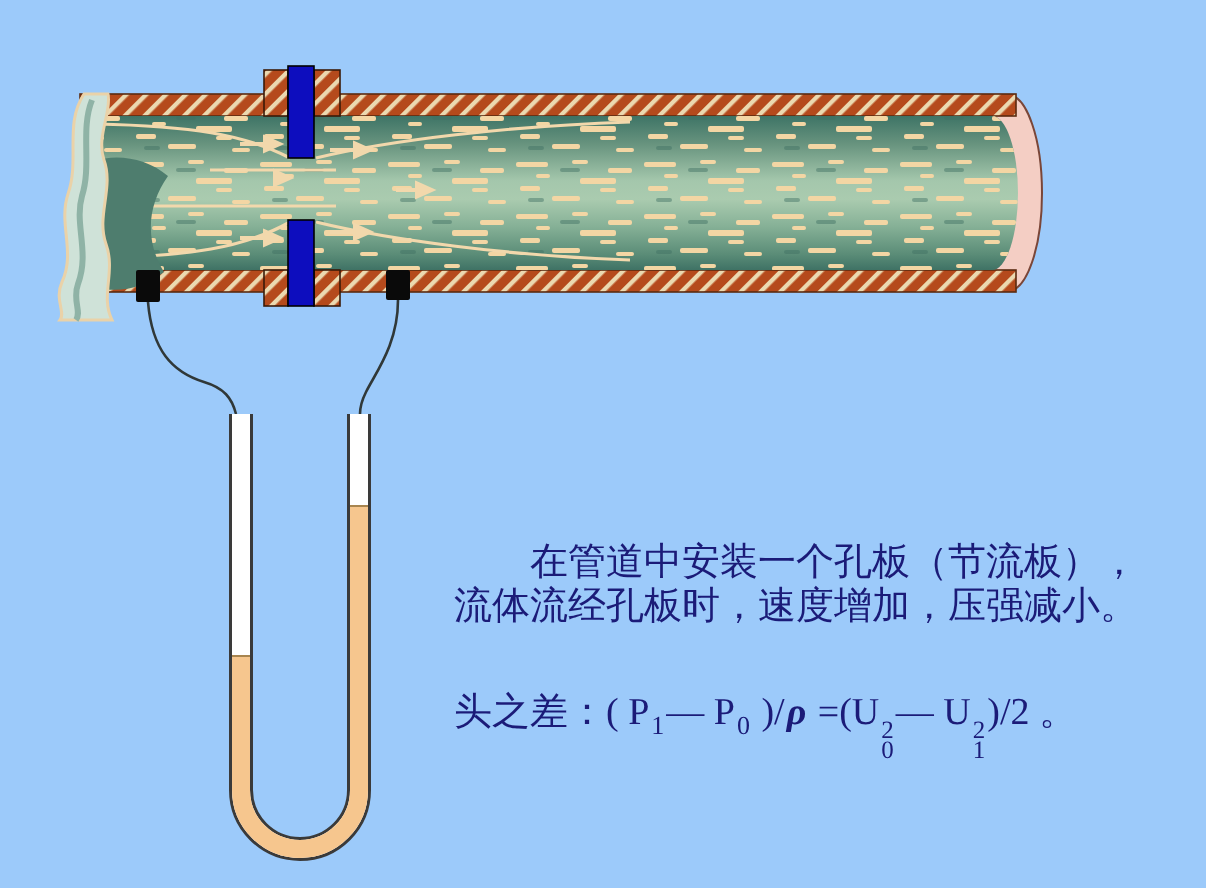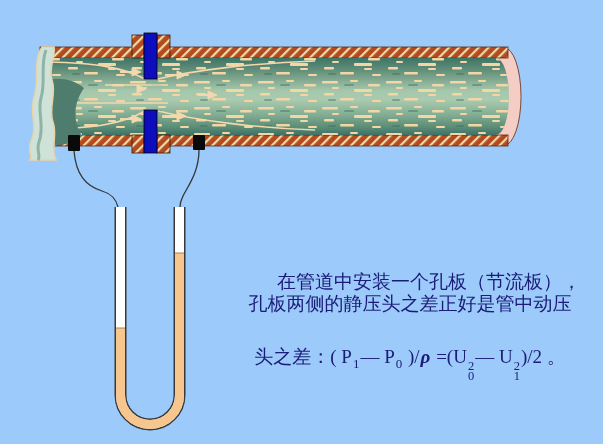--- a/index.html
+++ b/index.html
@@ -1,20 +1,20 @@
 <!DOCTYPE html>
 <html><head>
 <meta charset="utf-8">
 <style>
   html,body{margin:0;padding:0;}
   body{
     width:603px;height:444px;overflow:hidden;
     font-family:"Liberation Serif","DejaVu Serif",serif;
   }
-  .stage{position:relative;width:603px;height:444px;text-align:center;}
+  .stage{position:relative;width:603px;height:444px;}
   .stage svg{position:absolute;left:0;top:0;}
   .caption{
     position:absolute;left:227px;top:271px;width:366px;
     font-size:19px;line-height:22px;letter-spacing:0px;
     color:#1B1B78;
   }
   .cap-line{white-space:nowrap;}
   .cap-line.indent{text-indent:38px;}
   .formula{white-space:nowrap;margin-top:31px;}
   .sub{font-size:13px;position:relative;top:5px;margin:0 1px;}
@@ -129,21 +129,21 @@
       <path d="M120.5,207 L120.5,395 A29.5,29.5 0 0 0 179.5,395 L179.5,207" stroke="#3A3A3A" stroke-width="12" fill="none"></path>
       <path d="M120.5,207 L120.5,395 A29.5,29.5 0 0 0 179.5,395 L179.5,207" stroke="#FFFFFF" stroke-width="9" fill="none"></path>
       <path d="M120.5,328 L120.5,395 A29.5,29.5 0 0 0 179.5,395 L179.5,253" stroke-width="9" fill="none" stroke="#F6C68E"></path>
       <line x1="116" y1="328" x2="125" y2="328" stroke="#A8854F" stroke-width="1"></line>
       <line x1="175" y1="253" x2="184" y2="253" stroke="#A8854F" stroke-width="1"></line>
     </g>
   </svg>
 
   <div class="caption">
     <div class="cap-line indent">在管道中安装一个孔板（节流板），</div>
-    <div class="cap-line">孔板两侧的静压头之差正好是管中动压</div>
+    <div class="cap-line">流体流经孔板时，速度增加，压强减小。</div>
     <div class="cap-line formula"><span>头之差：( P</span><span class="sub">1</span><span>— P</span><span class="sub">0</span><span> )/</span><span class="rho">ρ</span><span> =(U</span><span class="stack">
           <span>2</span>
           <span>0</span>
         </span><span>— U</span><span class="stack">
           <span>2</span>
           <span>1</span>
         </span><span>)/2 。</span></div>
   </div>
 </div>
 

